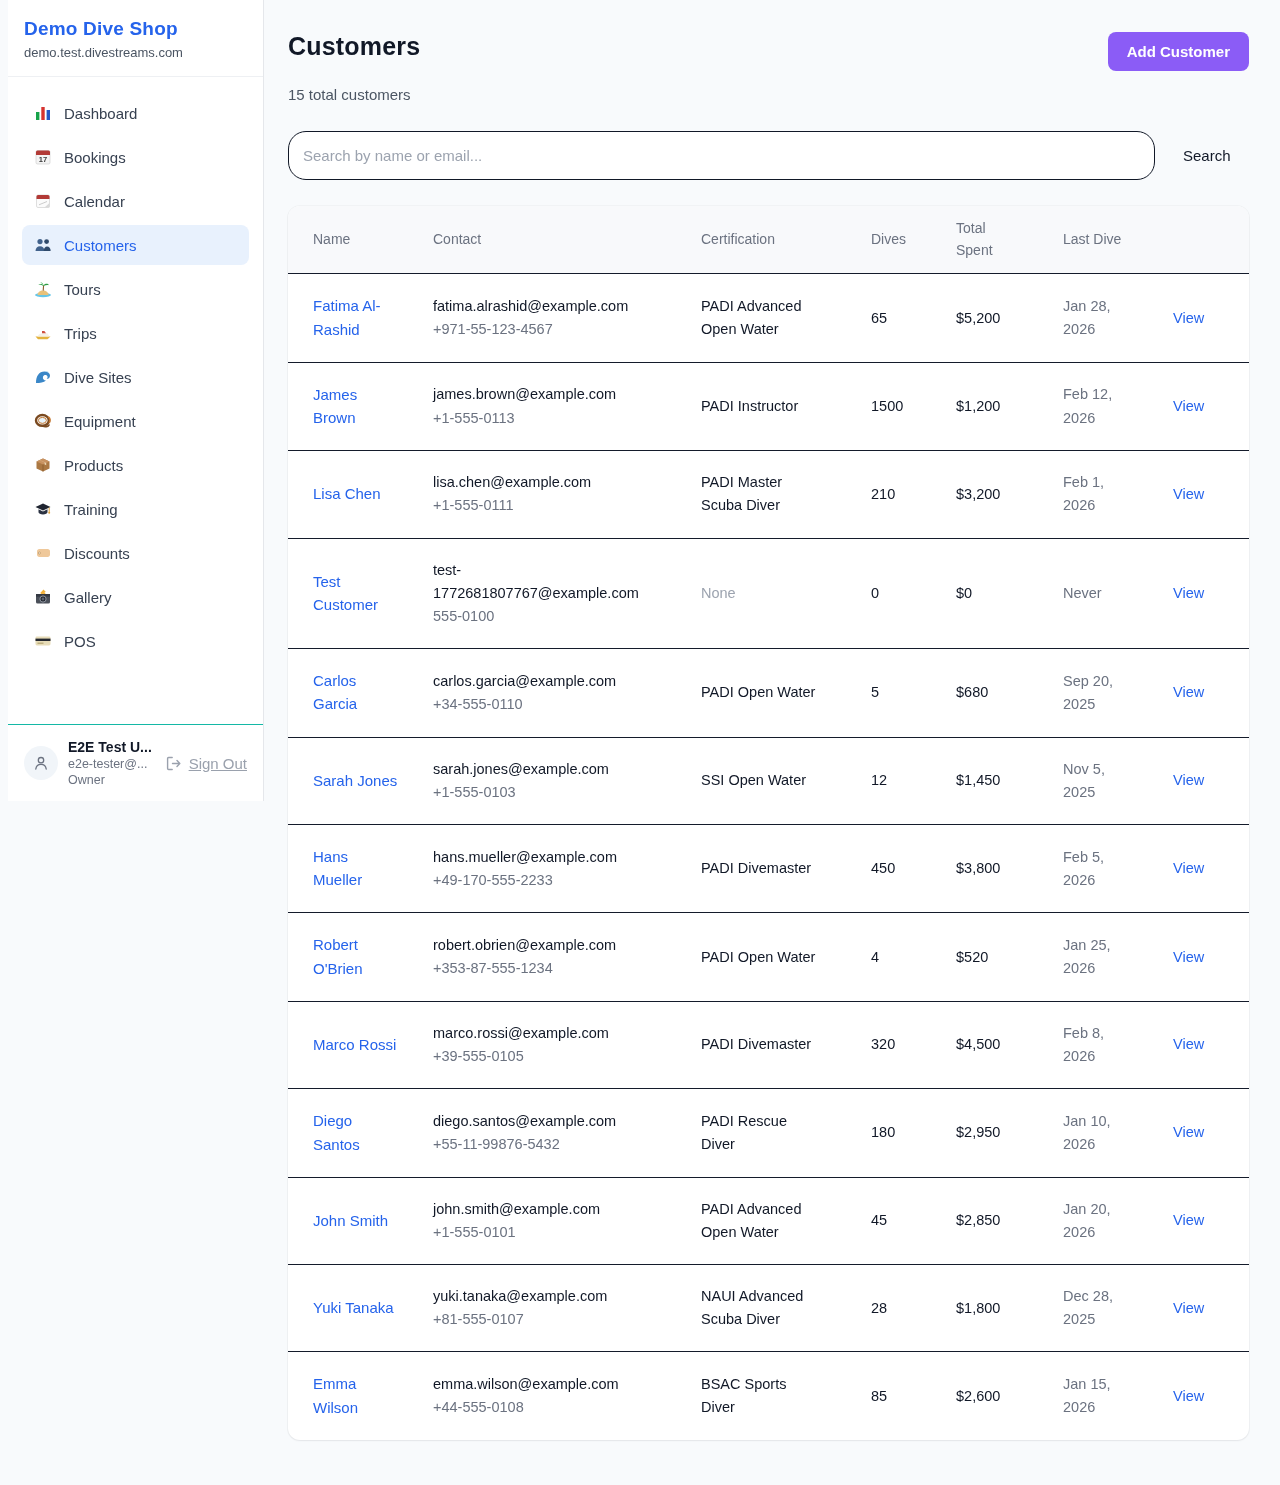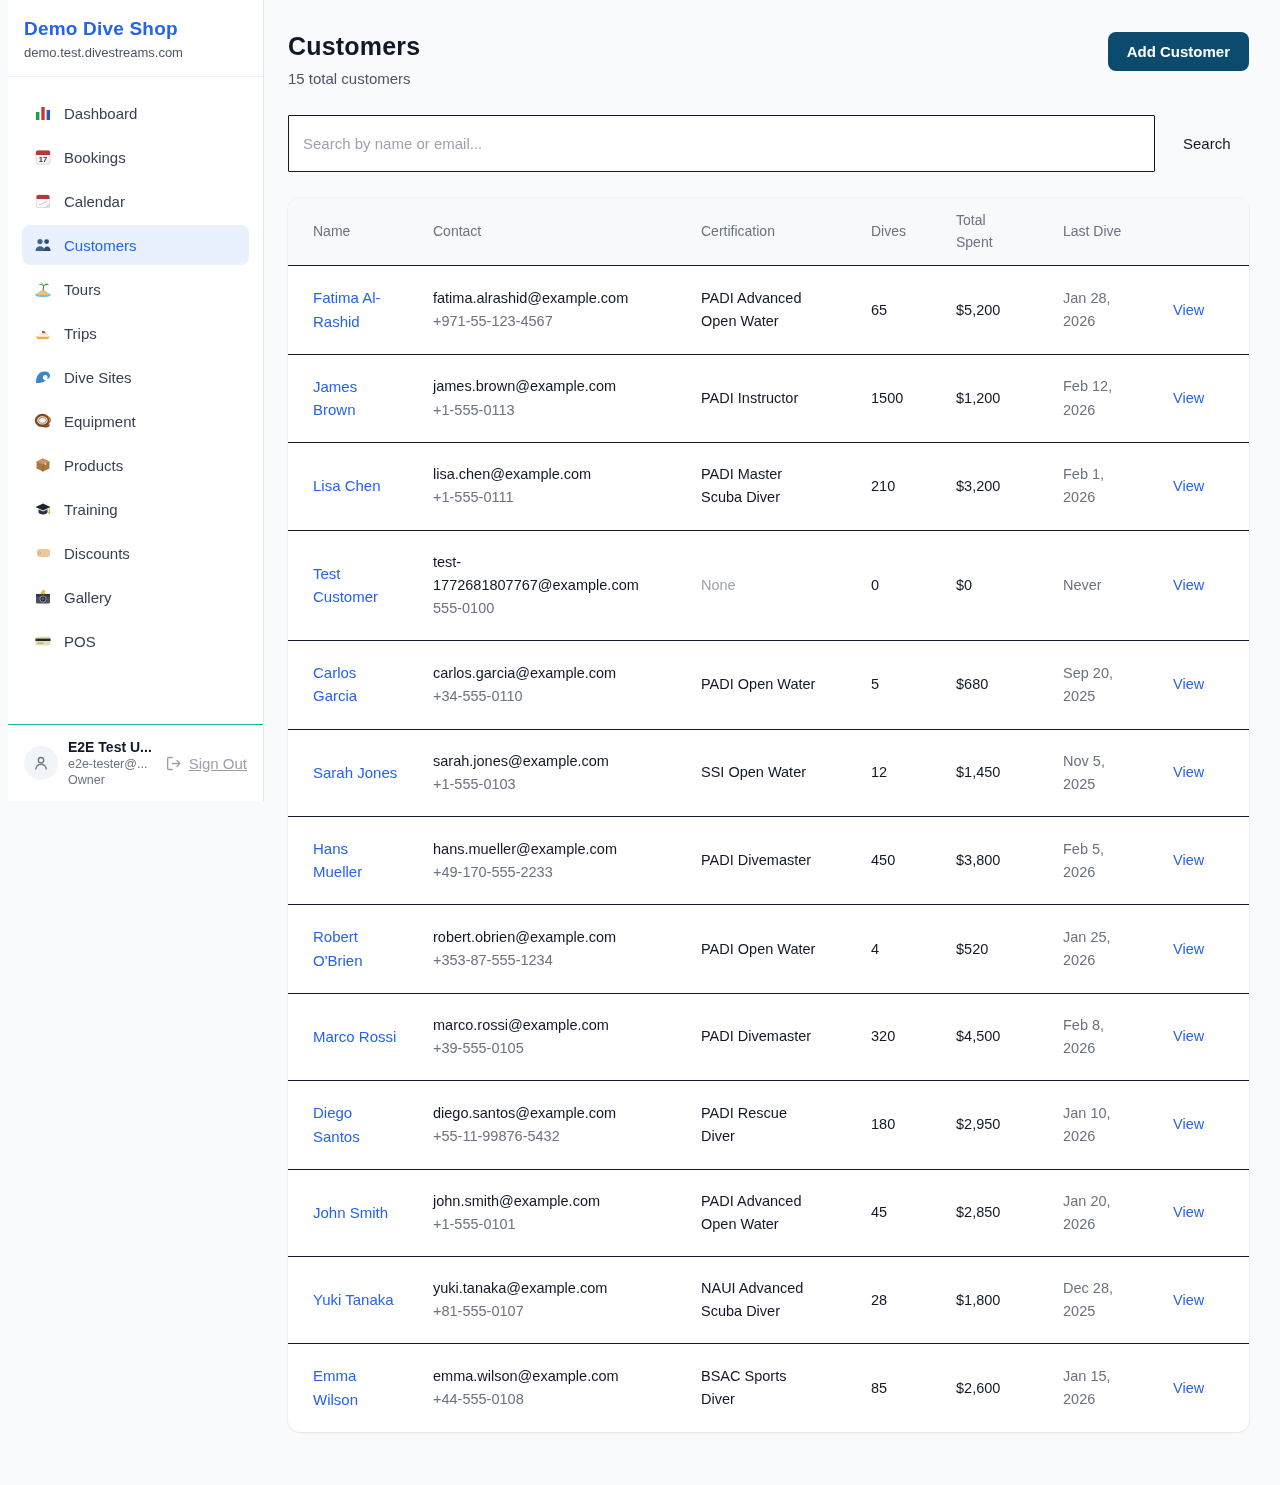--- a/index.html
+++ b/index.html
@@ -63,37 +63,37 @@
   .signout {
     display: flex; align-items: flex-start; gap: 7px;
     color: #9aa1ad; font-size: 15px;
     cursor: pointer; white-space: nowrap; text-decoration: underline;
   }
 
   
   .main { position: absolute; left: 256px; top: 0; width: 1024px; padding: 32px 31px 29px 32px; }
   .page-head { display: flex; justify-content: space-between; align-items: flex-start; }
   .page-title { font-size: 25px; font-weight: 700; color: #111827; letter-spacing: .2px; }
-  .page-subtitle { font-size: 15px; color: #4b5563; margin-top: 9px; }
+  .page-subtitle { font-size: 15px; color: #4b5563; margin-top: 25px; }
   .btn-primary {
-    background: #0c4a6e; color: #ffffff;
+    background: #8b5cf6; color: #ffffff;
     border: none; border-radius: 8px;
     font-size: 15px; font-weight: 600;
     font-family: inherit;
     padding: 11px 19px;
     cursor: pointer;
   }
 
   .search-row { display: flex; align-items: center; margin-top: 28px; gap: 26px; }
   .search-input {
     flex: 0 0 867px;
     width: 867px;
-    height: 57px;
+    height: 49px;
     border: 1px solid #111827;
-    border-radius: 1px;
+    border-radius: 18px;
     padding: 0 14px;
     font-size: 15px;
     font-family: inherit;
     color: #111827;
     background: #ffffff;
     outline: none;
   }
   .search-input::placeholder { color: #9ca3af; }
   .search-btn {
     background: none; border: none;

